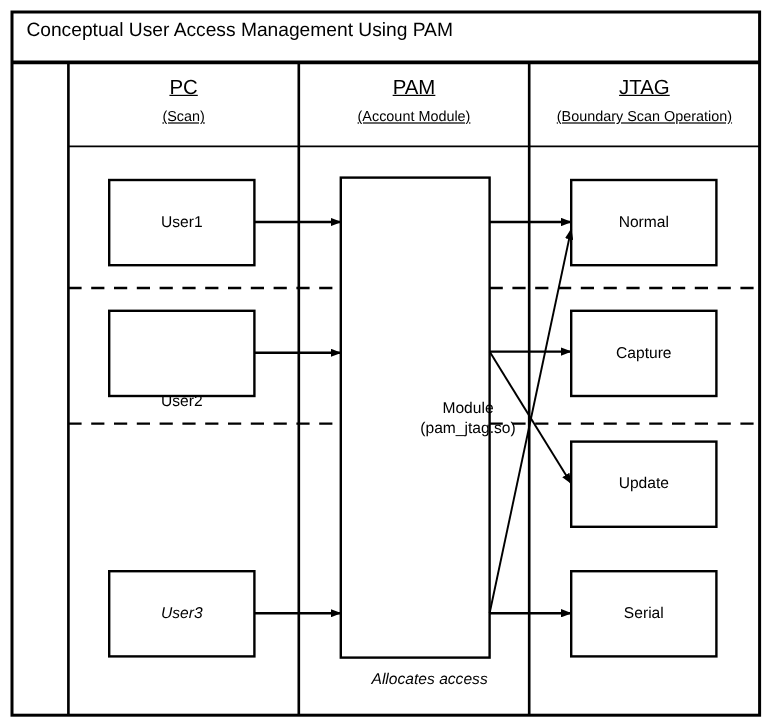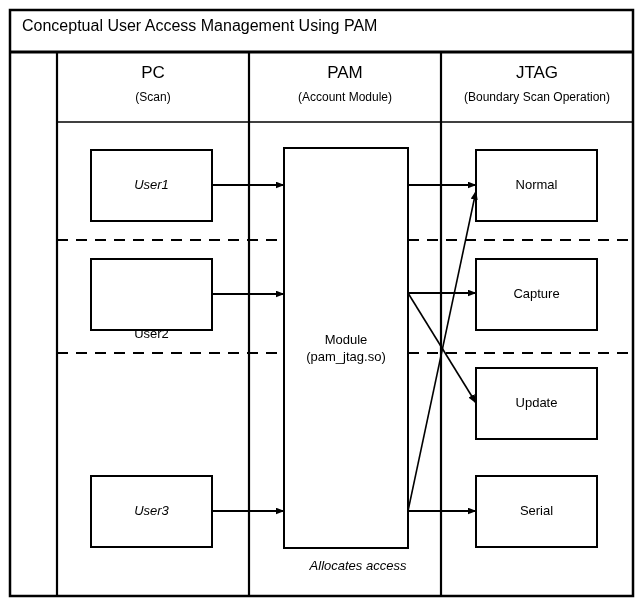--- a/index.html
+++ b/index.html
@@ -31,20 +31,21 @@
     top: 13px;
     font-size: 16px;
     line-height: 26px;
     white-space: nowrap;
     letter-spacing: 0px;
   }
   .col-head {
     position: absolute;
     text-align: center;
     line-height: 1.25;
+    text-decoration: underline;
   }
   .col-head .main {
     display: block;
     font-size: 17px;
   }
   .col-head .sub {
     display: block;
     font-size: 12px;
     margin-top: 7px;
   }
@@ -132,25 +133,25 @@
   <div class="col-head" style="left:441px; top:62px; width:192px;">
     <span class="main">JTAG</span>
     <span class="sub">(Boundary Scan Operation)</span>
   </div>
 
   <div class="col-head" style="left:249px; top:62px; width:192px;">
     <span class="main">PAM</span>
     <span class="sub">(Account Module)</span>
   </div>
 
-  <div class="box-label" style="left:91px; top:177px; width:121px;font-style:italic;">User1</div>
+  <div class="box-label" style="left:91px; top:177px; width:121px;">User1</div>
   <div class="box-label" style="left:91px; top:286px; width:121px;margin-top:40px;">User2</div>
   <div class="box-label" style="left:91px; top:503px; width:121px;font-style:italic;">User3</div>
 
-  <div class="module-label" style="left:284px; top:331px; width:124px;">
+  <div class="module-label" style="left:284px; top:331px; width:124px;padding-left:44px;">
     <div>Module</div>
     <div>(pam_jtag.so)</div>
   </div>
 
   <div class="caption" style="left:296px; top:558px; width:124px;font-style:italic;">Allocates access</div>
 
   <div class="box-label" style="left:476px; top:177px; width:121px;">Normal</div>
   <div class="box-label" style="left:476px; top:286px; width:121px;">Capture</div>
   <div class="box-label" style="left:476px; top:395px; width:121px;">Update</div>
   <div class="box-label" style="left:476px; top:503px; width:121px;">Serial</div>

